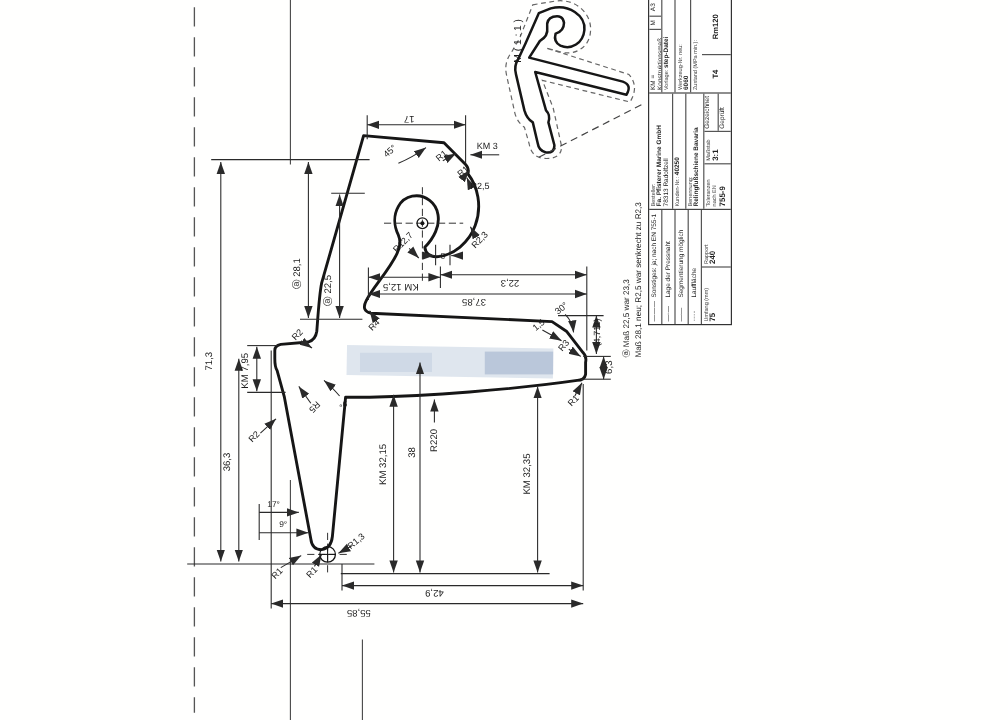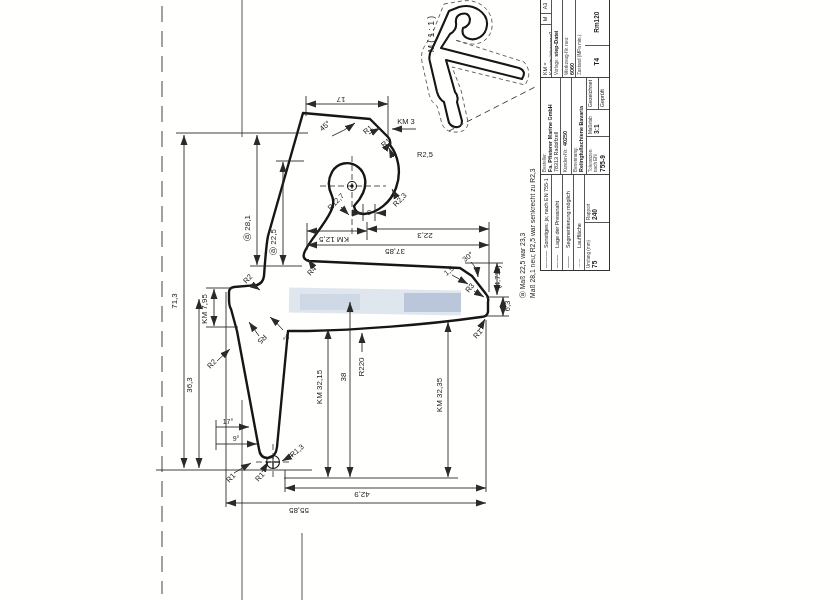--- a/index.html
+++ b/index.html
@@ -179,21 +179,21 @@
       <line x1="449" y1="131" x2="537" y2="86" stroke="#444" stroke-width="1" stroke-dasharray="6,4"></line>
     </g>
   </svg>
 
   <div id="labels">
       <div class="lbl" style="left: 341px; top: 99px; font-size: 8px; transform: translate(-50%, -50%) rotate(180deg);">17</div>
       <div class="lbl" style="left: 325px; top: 126px; font-size: 7.5px; transform: translate(-50%, -50%) rotate(-42deg);">45°</div>
       <div class="lbl" style="left: 406px; top: 122px; font-size: 7.5px; transform: translate(-50%, -50%) rotate(0deg);">KM 3</div>
       <div class="lbl" style="left: 368px; top: 130px; font-size: 7.5px; transform: translate(-50%, -50%) rotate(-40deg);">R1</div>
       <div class="lbl" style="left: 386px; top: 143px; font-size: 7.5px; transform: translate(-50%, -50%) rotate(-40deg);">R1</div>
-      <div class="lbl" style="left: 400px; top: 155px; font-size: 7.5px; transform: translate(-50%, -50%) rotate(0deg); margin-left: 25px;">R2,5</div>
+      <div class="lbl" style="left: 400px; top: 155px; font-size: 7.5px; transform: translate(-50%, -50%) rotate(0deg);">R2,5</div>
       <div class="lbl" style="left: 336px; top: 202px; font-size: 7.5px; transform: translate(-50%, -50%) rotate(-46deg);">R12,7</div>
       <div class="lbl" style="left: 400px; top: 200px; font-size: 7.5px; transform: translate(-50%, -50%) rotate(-46deg);">R2,3</div>
       <div class="lbl" style="left: 369px; top: 212px; font-size: 7px; transform: translate(-50%, -50%) rotate(180deg);">3</div>
       <div class="lbl" style="left: 334px; top: 239px; font-size: 8px; transform: translate(-50%, -50%) rotate(180deg);">KM 12,5</div>
       <div class="lbl" style="left: 425px; top: 235px; font-size: 8px; transform: translate(-50%, -50%) rotate(180deg);">22,3</div>
       <div class="lbl" style="left: 395px; top: 251px; font-size: 8px; transform: translate(-50%, -50%) rotate(180deg);">37,85</div>
       <div class="lbl" style="left: 312px; top: 271px; font-size: 7.5px; transform: translate(-50%, -50%) rotate(-46deg);">R4</div>
       <div class="lbl" style="left: 449px; top: 271px; font-size: 7.5px; transform: translate(-50%, -50%) rotate(-40deg);">1,5</div>
       <div class="lbl" style="left: 468px; top: 257px; font-size: 7.5px; transform: translate(-50%, -50%) rotate(-40deg);">30°</div>
       <div class="lbl" style="left: 470px; top: 288px; font-size: 7.5px; transform: translate(-50%, -50%) rotate(-50deg);">R3</div>

